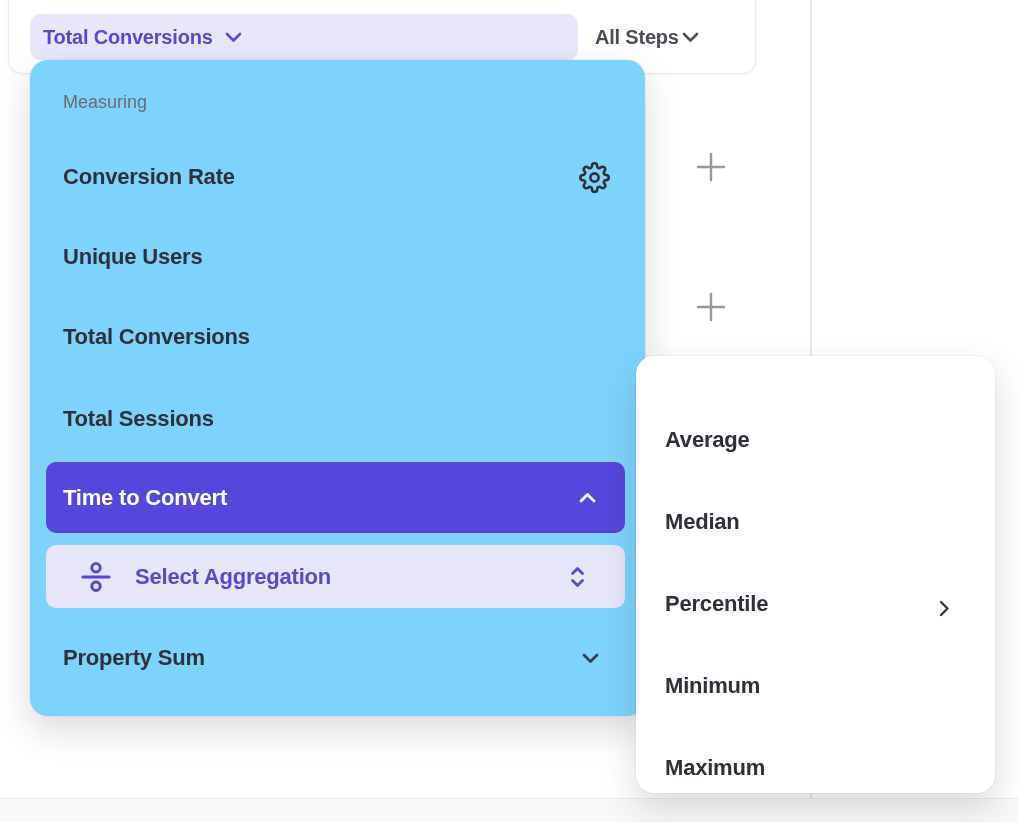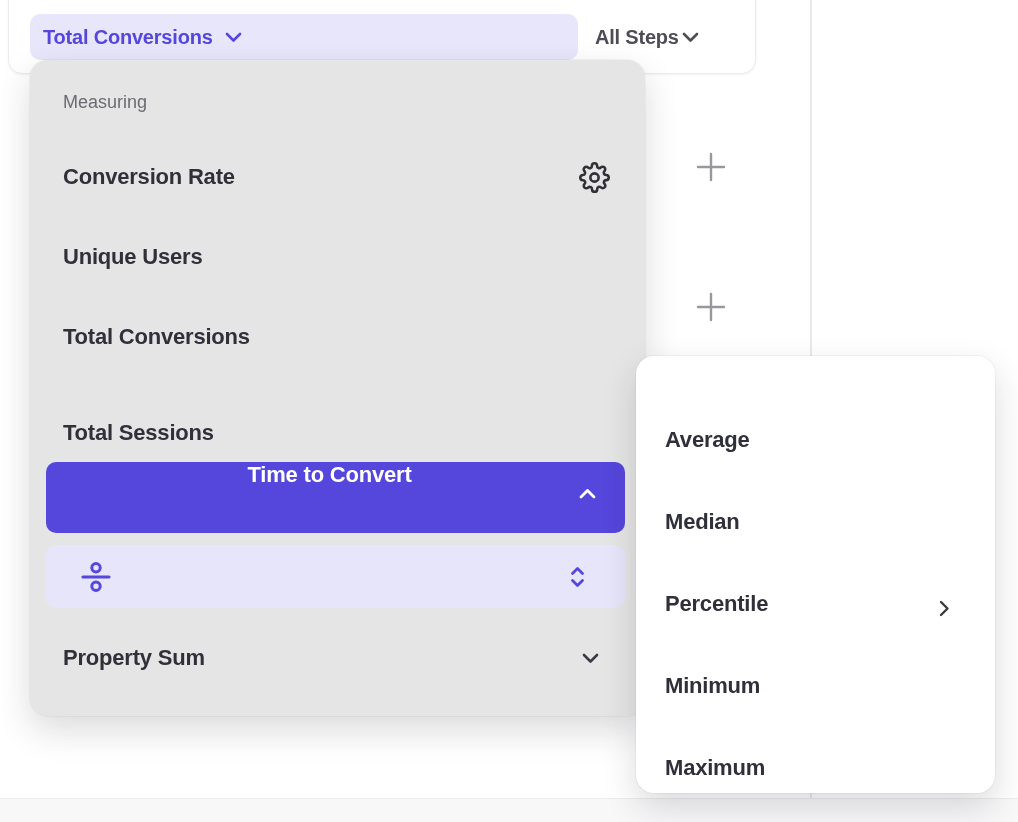--- a/index.html
+++ b/index.html
@@ -30,34 +30,34 @@
     position:absolute;left:595px;top:14px;height:46px;z-index:2;
     display:flex;align-items:center;gap:3px;
     color:var(--text_medium);font-size:20px;font-weight:700;letter-spacing:-0.2px;
   }
   .plus-btn{position:absolute;width:32px;height:32px;color:var(--icon_gray);display:flex;align-items:center;justify-content:center;z-index:1;}
   .plus-1{left:695px;top:151px;}
   .plus-2{left:695px;top:291px;}
   
   .menu-panel{
     position:absolute;left:30px;top:60px;width:615px;height:656px;z-index:3;
-    background:#e5e5e5;border-radius:18px;
+    background:#7dd3fc;border-radius:18px;
     box-shadow:0 0 0 1px rgba(20,20,30,0.04),0 14px 34px rgba(30,30,45,0.16);
   }
   .section-label{position:absolute;left:33px;top:32px;font-size:18px;font-weight:400;color:var(--text_gray);}
   .mi{
     position:absolute;left:0;width:615px;height:80px;box-sizing:border-box;
     display:flex;align-items:center;padding:0 35px 0 33px;
     font-size:22px;font-weight:700;color:var(--text_dark);letter-spacing:-0.2px;
   }
-  .mi-r1{top:77px;}.mi-r2{top:157px;}.mi-r3{top:237px;}.mi-r4{top:333px;}
+  .mi-r1{top:77px;}.mi-r2{top:157px;}.mi-r3{top:237px;}.mi-r4{top:319px;}
   .mi-r7{top:558px;padding-right:46px;}
   .mi-selected{
     left:16px;top:402px;width:579px;height:71px;border-radius:10px;
-    background:var(--accent);color:#ffffff;padding:0 29px 0 17px;flex-direction:column;
+    background:var(--accent);color:#ffffff;padding:0 29px 0 17px;
   }
   .mi-subselect{
     left:16px;top:485px;width:579px;height:63px;border-radius:10px;
     background:#E7E5F9;color:var(--accent);padding:0 40px 0 35px;
   }
   .mi-subselect .mi-label{margin-left:24px;}
   .trail{margin-left:auto;display:flex;align-items:center;}
   .gear{color:var(--icon_dark);}
   .chev-gray{color:#3A3A42;}
   
@@ -153,20 +153,21 @@
     </div>
 
     <div class="mi mi-subselect">
       <span>
         <svg width="30" height="30" viewBox="0 0 30 30" fill="none" stroke="currentColor">
             <line x1="2" y1="15" x2="28" y2="15" stroke-width="3.2" stroke-linecap="round"></line>
             <circle cx="15" cy="5.8" r="4.2" stroke-width="3"></circle>
             <circle cx="15" cy="24.2" r="4.2" stroke-width="3"></circle>
           </svg>
       </span>
+      <span class="mi-label">Select Aggregation</span>
       <span class="trail">
         <svg width="15" height="22" viewBox="0 0 15 22" fill="none" stroke="currentColor" stroke-width="2.8" stroke-linecap="round" stroke-linejoin="round">
             <polyline points="2.5,7.5 7.5,2.5 12.5,7.5"></polyline>
             <polyline points="2.5,14.5 7.5,19.5 12.5,14.5"></polyline>
           </svg>
       </span>
     </div>
 
     <div class="mi mi-r7">
       <span class="mi-label">Property Sum</span>

